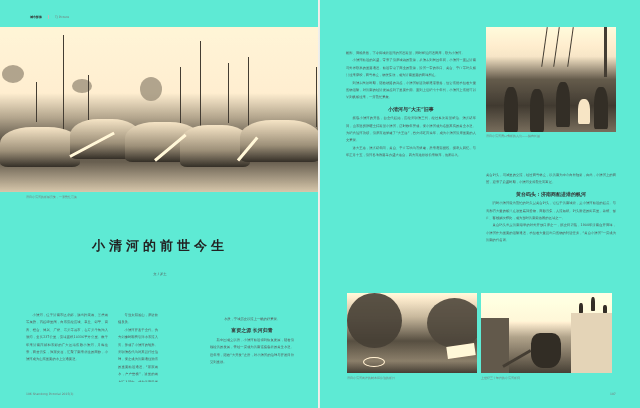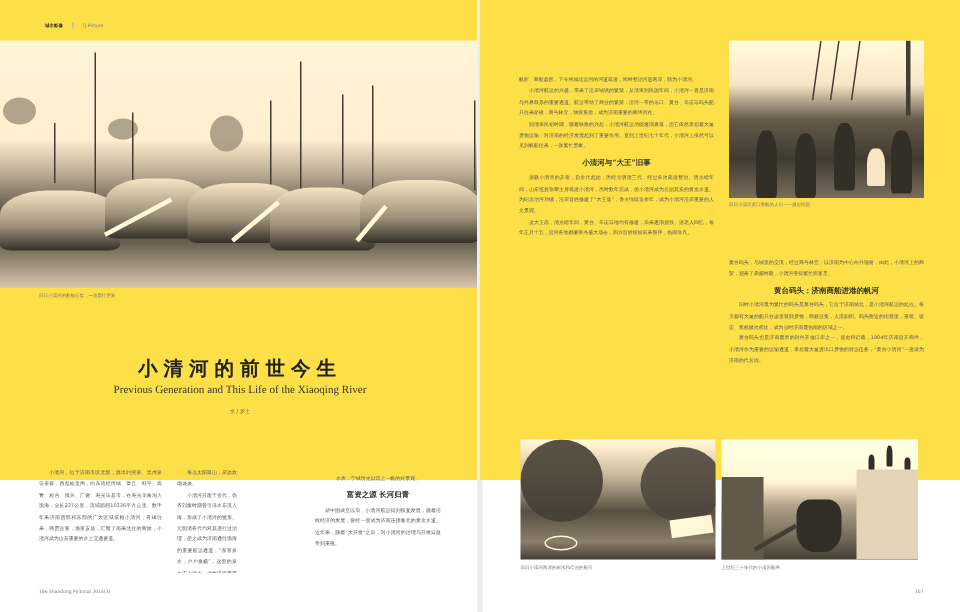--- a/index.html
+++ b/index.html
@@ -1,19 +1,19 @@
 <!DOCTYPE html>
 <html><head>
 <meta charset="utf-8">
 <style>
   * { box-sizing: border-box; margin: 0; padding: 0; }
   html, body { width: 640px; height: 408px; overflow: hidden; background: #ffffff; }
   body { position: relative; font-family: "DejaVu Serif", serif; color: #333; }
 
-  .page { position: absolute; top: 0; height: 320px; background: #fde047; }
+  .page { position: absolute; top: 0; height: 408px; background: #5eead4; }
   .page-left { left: 0; width: 320px; }
   .page-right { left: 320px; width: 320px; }
   .gutter { position: absolute; left: 318px; top: 0; width: 4px; height: 408px;
             background: linear-gradient(90deg, #f3f2ef, #e9e8e4, #f3f2ef); }
 
   .header { position: absolute; left: 30px; top: 15px; font-family: "DejaVu Sans", sans-serif;
             font-size: 3px; color: #777; display: flex; gap: 6px; align-items: center; }
   .header .sec { font-weight: bold; color: #333; }
   .header .sep { width: 1px; height: 4px; background: #bbb; }
 
@@ -84,21 +84,20 @@
     <div class="boat" style="left:125px;top:95px;width:75px;height:40px;"></div>
     <div class="boat" style="left:180px;top:98px;width:70px;height:42px;"></div>
     <div class="boat" style="left:240px;top:93px;width:80px;height:42px;"></div>
     <div class="oar" style="left:70px;top:128px;width:50px;transform:rotate(-28deg);"></div>
     <div class="oar" style="left:155px;top:132px;width:40px;transform:rotate(-40deg);"></div>
     <div class="oar" style="left:238px;top:132px;width:30px;transform:rotate(-50deg);"></div>
   </div>
   <div class="caption" style="left:26px;top:195px;">旧日小清河的船舶云集，一派繁忙景象</div>
 
   <div class="title-zh">小清河的前世今生</div>
-  <div class="title-en">Previous Generation and This Life of the Xiaoqing River</div>
   <div class="author">文 / 罗土</div>
 
   <div class="col" style="left:26px;top:312px;width:82px;">
     <p>小清河，位于济南市区北部，源出趵突泉、黑虎泉等泉群，西起睦里闸，向东流经历城、章丘、邹平、高青、桓台、博兴、广饶、寿光等县市，在寿光羊角沟入渤海，全长237公里，流域面积10336平方公里。数千年来济南西部和东部的广大区域依赖小清河，舟楫往来，商贾云集，渔家安居，汇聚了南来北往的商旅，小清河成为山东重要的水上交通要道。</p>
   </div>
   <div class="col" style="left:118px;top:312px;width:40px;height:70px;overflow:hidden;">
     <p>每当太阳落山，岸边炊烟袅袅。</p>
     <p>小清河开凿于金代，伪齐刘豫时期曾引泺水东流入海，形成了小清河的雏形。元明清各代均对其进行过治理，使之成为济南通往渤海的重要航运通道，“家家泉水，户户垂杨”，这里的泉水汇入河中，成为济南最重要的水源之一。</p>
   </div>
   <div class="col" style="left:198px;top:312px;width:0;"></div>

